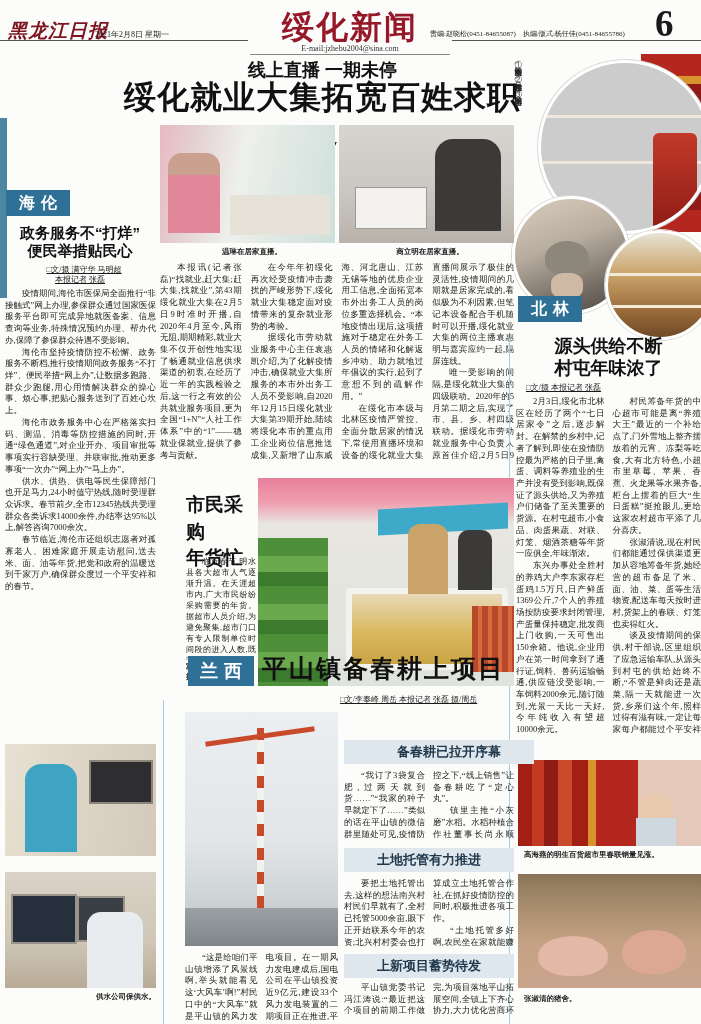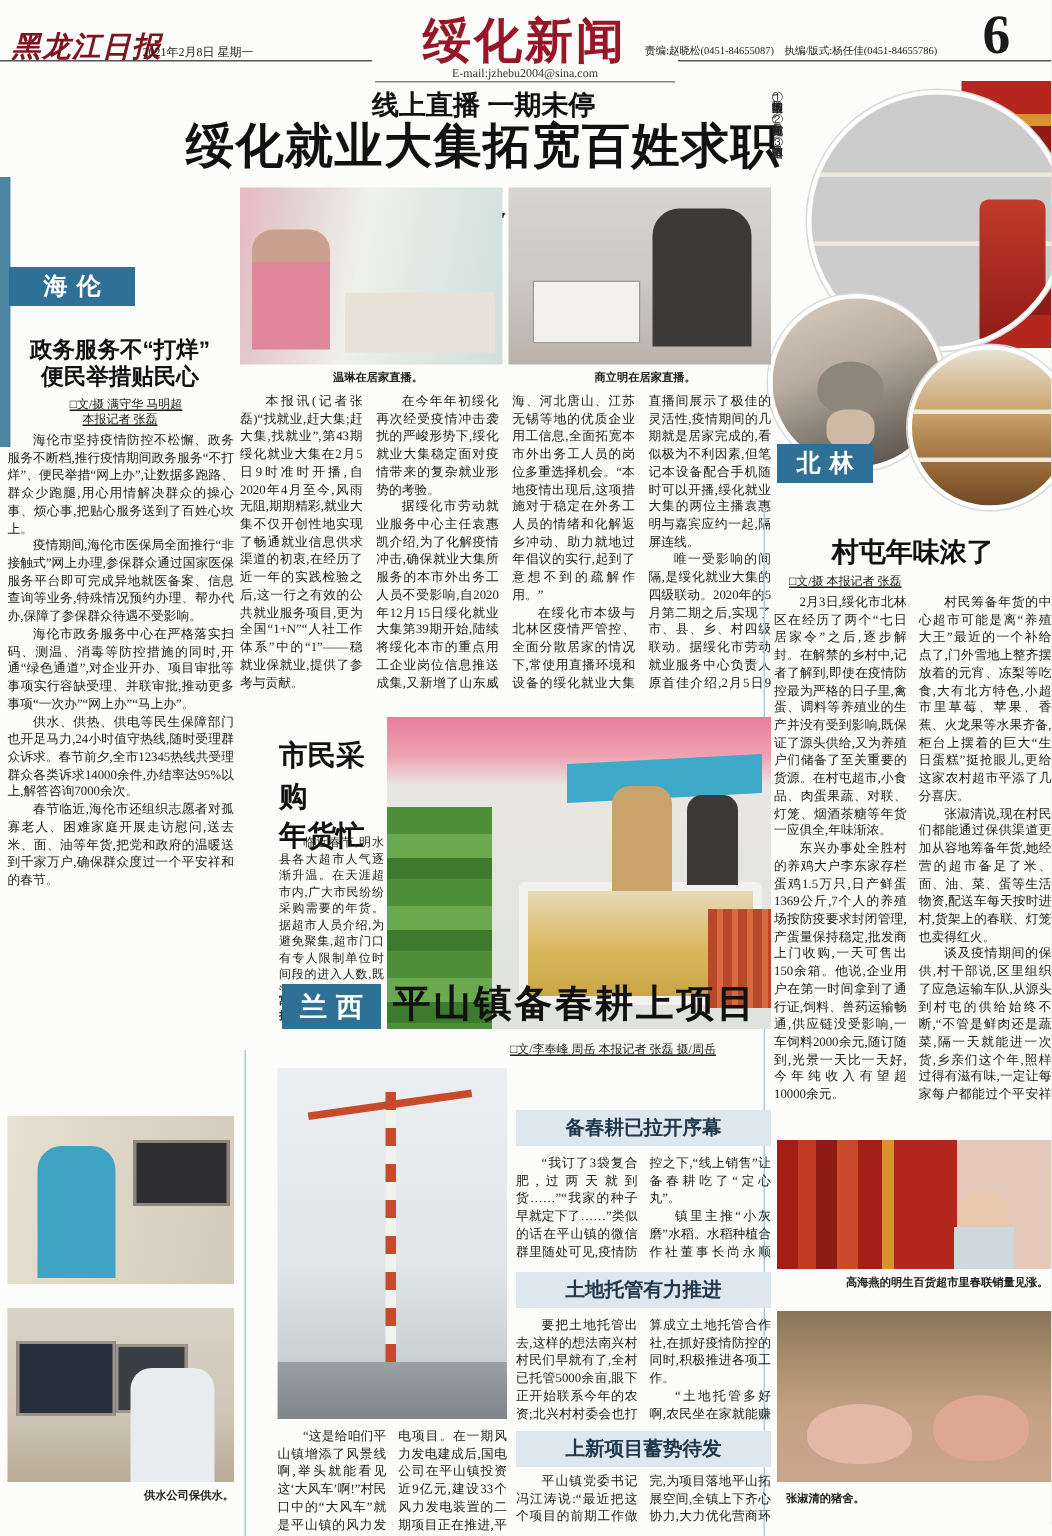--- a/index.html
+++ b/index.html
@@ -71,62 +71,63 @@
 
   <div class="abs bodytext" style="left:160px;top:262px;width:354px;height:206px;column-count:4;column-gap:9px;">
     <p>本报讯(记者张磊)“找就业,赶大集;赶大集,找就业”,第43期绥化就业大集在2月5日9时准时开播,自2020年4月至今,风雨无阻,期期精彩,就业大集不仅开创性地实现了畅通就业信息供求渠道的初衷,在经历了近一年的实践检验之后,这一行之有效的公共就业服务项目,更为全国“1+N”“人社工作体系”中的“1”——稳就业保就业,提供了参考与贡献。</p>
     <p>在今年年初绥化再次经受疫情冲击袭扰的严峻形势下,绥化就业大集稳定面对疫情带来的复杂就业形势的考验。</p>
     <p>据绥化市劳动就业服务中心主任袁惠凯介绍,为了化解疫情冲击,确保就业大集所服务的本市外出务工人员不受影响,自2020年12月15日绥化就业大集第39期开始,陆续将绥化本市的重点用工企业岗位信息推送成集,又新增了山东威海、河北唐山、江苏无锡等地的优质企业用工信息,全面拓宽本市外出务工人员的岗位多重选择机会。“本地疫情出现后,这项措施对于稳定在外务工人员的情绪和化解返乡冲动、助力就地过年倡议的实行,起到了意想不到的疏解作用。”</p>
     <p>在绥化市本级与北林区疫情严管控、全面分散居家的情况下,常使用直播环境和设备的绥化就业大集直播间展示了极佳的灵活性,疫情期间的几期就是居家完成的,看似极为不利因素,但笔记本设备配合手机随时可以开播,绥化就业大集的两位主播袁惠明与嘉宾应约一起,隔屏连线。</p>
     <p>唯一受影响的间隔,是绥化就业大集的四级联动。2020年的5月第二期之后,实现了市、县、乡、村四级联动。据绥化市劳动就业服务中心负责人原首佳介绍,2月5日9时,就业大集在全市除北林区和9个市(县)同步开播,“情况允许时还将适时启动,力争实现覆盖最大化。”目前,绥化个别县域全员投入,一期未停。</p>
 
   </div>
 
-  <div class="abs badge" style="left:6px;top:178px;width:84px;height:26px;font-size:16px;">海伦</div>
+  <div class="abs badge" style="left:6px;top:190px;width:64px;height:26px;font-size:16px;">海伦</div>
   <div class="abs title-sans" style="left:4px;top:224px;width:152px;text-align:center;font-size:15px;">政务服务不“打烊”</div>
   <div class="abs title-sans" style="left:4px;top:242px;width:152px;text-align:center;font-size:15px;">便民举措贴民心</div>
   <div class="abs byline" style="left:8px;top:264px;width:152px;"><span>□文/摄 满守华 马明超</span></div>
   <div class="abs byline" style="left:4px;top:274px;width:152px;"><span>本报记者 张磊</span></div>
   <div class="abs bodytext" style="left:5px;top:288px;width:151px;height:452px;column-count:1;">
+    <p>疫情期间,海伦市医保局全面推行“非接触式”网上办理,参保群众通过国家医保服务平台即可完成异地就医备案、信息查询等业务,特殊情况预约办理、帮办代办,保障了参保群众待遇不受影响。</p>
     <p>海伦市坚持疫情防控不松懈、政务服务不断档,推行疫情期间政务服务“不打烊”、便民举措“网上办”,让数据多跑路、群众少跑腿,用心用情解决群众的操心事、烦心事,把贴心服务送到了百姓心坎上。</p>
-    <p>疫情期间,海伦市医保局全面推行“非接触式”网上办理,参保群众通过国家医保服务平台即可完成异地就医备案、信息查询等业务,特殊情况预约办理、帮办代办,保障了参保群众待遇不受影响。</p>
     <p>海伦市政务服务中心在严格落实扫码、测温、消毒等防控措施的同时,开通“绿色通道”,对企业开办、项目审批等事项实行容缺受理、并联审批,推动更多事项“一次办”“网上办”“马上办”。</p>
     <p>供水、供热、供电等民生保障部门也开足马力,24小时值守热线,随时受理群众诉求。春节前夕,全市12345热线共受理群众各类诉求14000余件,办结率达95%以上,解答咨询7000余次。</p>
     <p>春节临近,海伦市还组织志愿者对孤寡老人、困难家庭开展走访慰问,送去米、面、油等年货,把党和政府的温暖送到千家万户,确保群众度过一个平安祥和的春节。</p>
   </div>
   <div class="photo" style="left:5px;top:744px;width:151px;height:112px;background:linear-gradient(100deg,#e8e2d4 0%,#ded6c6 40%,#d3cabb 100%);">
        <div class="abs" style="left:20px;top:20px;width:52px;height:88px;background:#3fa3c4;border-radius:16px 16px 0 0;"></div>
        <div class="abs" style="left:84px;top:16px;width:60px;height:40px;background:#2e2e30;border:2px solid #8c867a;"></div>
   </div>
   <div class="abs cap" style="left:5px;top:859px;width:151px;text-align:right;margin-top:18px;">医保服务网上办。</div>
   <div class="photo" style="left:5px;top:872px;width:151px;height:116px;background:linear-gradient(180deg,#d9d2c6 0%,#cfc6b6 60%,#b8ab97 100%);">
        <div class="abs" style="left:6px;top:22px;width:62px;height:46px;background:#25303c;border:2px solid #9a948a;"></div>
        <div class="abs" style="left:72px;top:24px;width:44px;height:42px;background:#3a3f46;border:2px solid #9a948a;"></div>
        <div class="abs" style="left:82px;top:40px;width:56px;height:76px;background:#e8ecee;border-radius:14px 14px 0 0;"></div>
   </div>
   <div class="abs cap" style="left:5px;top:992px;width:151px;text-align:right;">供水公司保供水。</div>
 
   <div class="rule-v" style="left:163px;top:700px;height:324px;"></div>
   <div class="rule-v" style="left:509px;top:338px;height:686px;"></div>
 
   <div class="abs badge" style="left:518px;top:296px;width:64px;height:26px;font-size:16px;">北林</div>
+  <div class="abs title-sans" style="left:516px;top:334px;width:185px;text-align:center;font-size:18px;">源头供给不断</div>
   <div class="abs title-sans" style="left:516px;top:356px;width:185px;text-align:center;font-size:18px;">村屯年味浓了</div>
   <div class="abs byline" style="left:516px;top:382px;width:185px;text-align:left;padding-left:10px;box-sizing:border-box;"><span>□文/摄 本报记者 张磊</span></div>
   <div class="abs bodytext" style="left:516px;top:396px;width:185px;height:360px;column-count:2;column-gap:8px;">
     <p>2月3日,绥化市北林区在经历了两个“七日居家令”之后,逐步解封。在解禁的乡村中,记者了解到,即使在疫情防控最为严格的日子里,禽蛋、调料等养殖业的生产并没有受到影响,既保证了源头供给,又为养殖户们储备了至关重要的货源。在村屯超市,小食品、肉蛋果蔬、对联、灯笼、烟酒茶糖等年货一应俱全,年味渐浓。</p>
     <p>东兴办事处全胜村的养鸡大户李东家存栏蛋鸡1.5万只,日产鲜蛋1369公斤,7个人的养殖场按防疫要求封闭管理,产蛋量保持稳定,批发商上门收购,一天可售出150余箱。他说,企业用户在第一时间拿到了通行证,饲料、兽药运输畅通,供应链没受影响,一车饲料2000余元,随订随到,光景一天比一天好,今年纯收入有望超10000余元。</p>
     <p>村民筹备年货的中心超市可能是离“养殖大王”最近的一个补给点了,门外雪地上整齐摆放着的元宵、冻梨等吃食,大有北方特色,小超市里草莓、苹果、香蕉、火龙果等水果齐备,柜台上摆着的巨大“生日蛋糕”挺抢眼儿,更给这家农村超市平添了几分喜庆。</p>
     <p>张淑清说,现在村民们都能通过保供渠道更加从容地筹备年货,她经营的超市备足了米、面、油、菜、蛋等生活物资,配送车每天按时进村,货架上的春联、灯笼也卖得红火。</p>
     <p>谈及疫情期间的保供,村干部说,区里组织了应急运输车队,从源头到村屯的供给始终不断,“不管是鲜肉还是蔬菜,隔一天就能进一次货,乡亲们这个年,照样过得有滋有味,一定让每家每户都能过个平安祥和的快乐年!”兴福镇党委书记刘波说。</p>
   </div>
   <div class="photo" style="left:518px;top:760px;width:183px;height:86px;background:linear-gradient(90deg,#a31e15 0 14px,#c23a22 14px 26px,#8e1b15 26px 40px,#c94a2a 40px 54px,#a31e15 54px 70px,#d9932c 70px 78px,#b3271f 78px 120px,#e4c8b9 120px 100%);">
        <div class="abs" style="left:120px;top:34px;width:34px;height:30px;border-radius:45%;background:#e9c9ae;"></div>
        <div class="abs" style="left:118px;top:58px;width:40px;height:28px;background:#cfd8de;"></div>
   </div>
-  <div class="abs cap" style="left:524px;top:850px;width:175px;text-align:right;">高海燕的明生百货超市里春联销量见涨。</div>
+  <div class="abs cap" style="left:524px;top:850px;width:175px;">高海燕的明生百货超市里春联销量见涨。</div>
   <div class="photo" style="left:518px;top:874px;width:183px;height:114px;background:linear-gradient(180deg,#8a7358 0%,#a98f6e 30%,#c5a184 60%,#caa58e 100%);">
        <div class="abs" style="left:20px;top:62px;width:70px;height:40px;border-radius:50% 50% 45% 45%;background:#e3b8a6;"></div>
        <div class="abs" style="left:104px;top:56px;width:64px;height:44px;border-radius:50% 50% 45% 45%;background:#dca893;"></div>
   </div>
   <div class="abs cap" style="left:524px;top:994px;width:175px;">张淑清的猪舍。</div>
 
   <div class="abs title-sans" style="left:186px;top:492px;width:72px;font-size:19px;line-height:1.4;">
        <div>市民采购</div>
        <div>年货忙</div>
   </div>
@@ -151,21 +152,21 @@
        <div class="abs" style="left:72px;top:16px;width:7px;height:190px;background:repeating-linear-gradient(180deg,#c94a2a 0 12px,#f2f2ee 12px 24px);"></div>
        <div class="abs" style="left:20px;top:22px;width:110px;height:5px;background:#c94a2a;transform:rotate(-8deg);"></div>
        <div class="abs" style="left:0;top:196px;width:153px;height:38px;background:linear-gradient(180deg,#9aa0a3,#7f8588);"></div>
   </div>
 
   <div class="abs bodytext" style="left:185px;top:952px;width:153px;height:72px;column-count:2;column-gap:8px;">
     <p>“这是给咱们平山镇增添了风景线啊,举头就能看见这‘大风车’啊!”村民口中的“大风车”就是平山镇的风力发电项目。在一期风力发电建成后,国电公司在平山镇投资近9亿元,建设33个风力发电装置的二期项目正在推进,平山镇有12名镇村干部正在进行征地等前期工作,二期项目春节后即将开工。</p>
 
   </div>
 
-  <div class="abs subbar" style="left:344px;top:740px;width:170px;height:24px;">备春耕已拉开序幕</div>
+  <div class="abs subbar" style="left:344px;top:740px;width:170px;height:24px;padding-left:20px;">备春耕已拉开序幕</div>
   <div class="abs bodytext" style="left:344px;top:770px;width:170px;height:74px;column-count:2;column-gap:8px;">
     <p>“我订了3袋复合肥,过两天就到货……”“我家的种子早就定下了……”类似的话在平山镇的微信群里随处可见,疫情防控之下,“线上销售”让备春耕吃了“定心丸”。</p>
     <p>镇里主推“小灰磨”水稻。水稻种植合作社董事长尚永顺说:“我们屯42户‘小灰磨’水稻,100亩大田水稻早已通过微信预订好了种子、化肥,现在育苗大棚已平整好,就等着后续育苗了。”南兴村村民张艳梅也备好了农资,只待春耕。</p>
   </div>
   <div class="abs subbar" style="left:344px;top:848px;width:170px;height:24px;">土地托管有力推进</div>
   <div class="abs bodytext" style="left:344px;top:878px;width:170px;height:72px;column-count:2;column-gap:8px;">
     <p>要把土地托管出去,这样的想法南兴村村民们早就有了,全村已托管5000余亩,眼下正开始联系今年的农资;北兴村村委会也打算成立土地托管合作社,在抓好疫情防控的同时,积极推进各项工作。</p>
     <p>“土地托管多好啊,农民坐在家就能赚钱了,这两天我把农机具、种子、化肥都订完了,转眼又与村民签订了2000多亩地合同,这样我们可以腾出手来,去城里打工或者去企业或其他地方打工,托管收入和打工收入兼得,一举两得的好事,这样的好事上哪儿找去!”平山镇土地托管工作正在强力推进,实现“社”“户”双赢。</p>
   </div>
   <div class="abs subbar" style="left:344px;top:954px;width:170px;height:24px;">上新项目蓄势待发</div>

